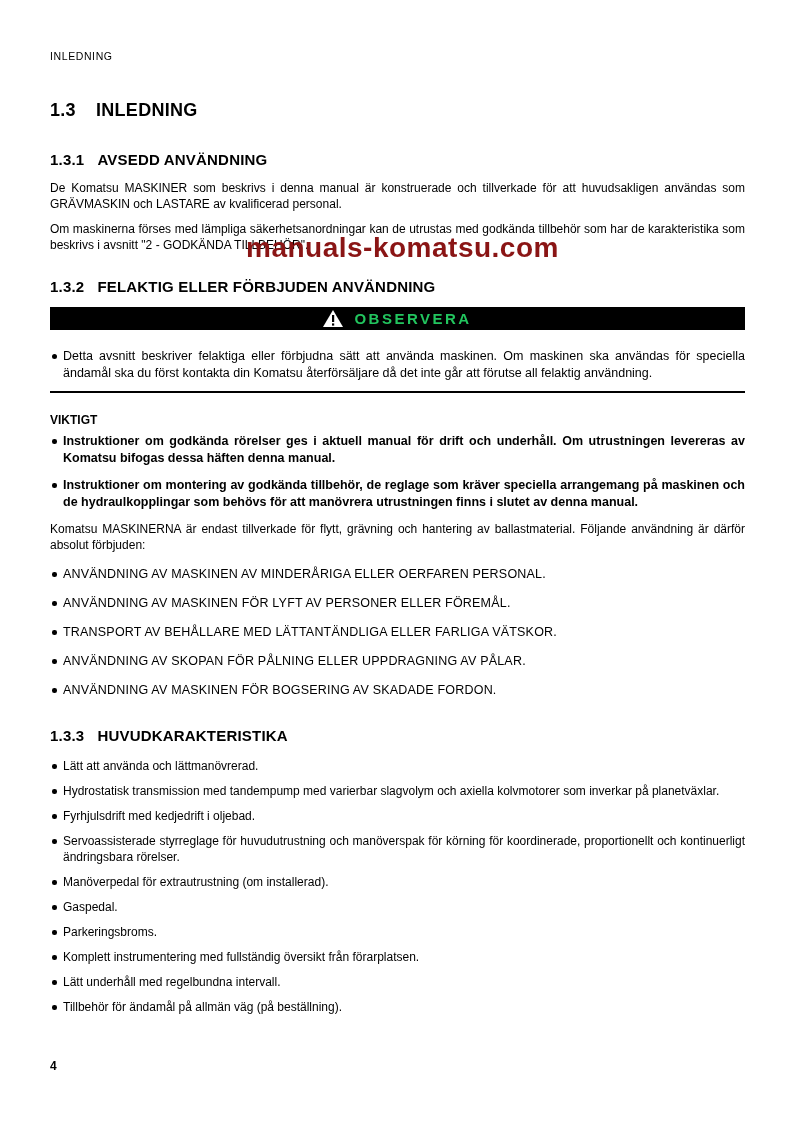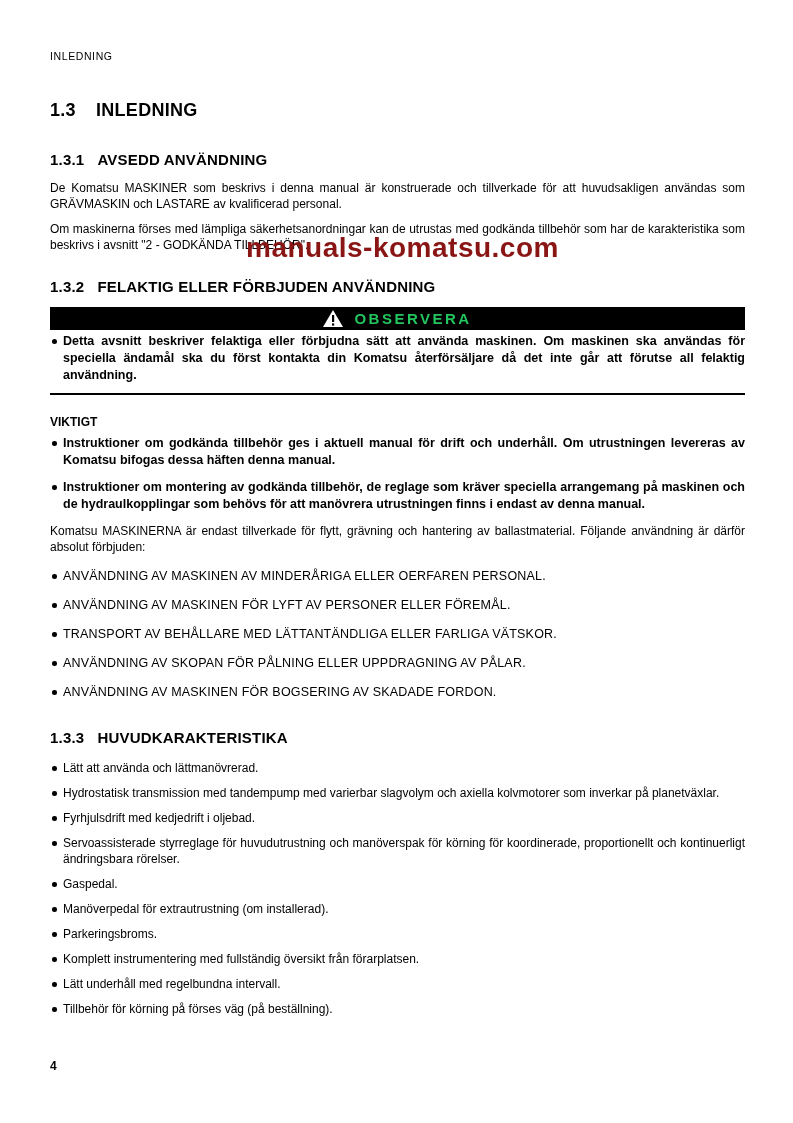--- a/index.html
+++ b/index.html
@@ -59,24 +59,24 @@
     gap: 11px;
   }
   .warn-banner .warn-title {
     font-size: 15px;
     font-weight: bold;
     letter-spacing: 2.5px;
   }
   .warn-icon { display: inline-block; width: 20px; height: 17px; }
 
   .warn-body {
-    margin-top: 3px;
+    margin-top: 18px;
     padding-left: 13px;
     position: relative;
-    font-weight: bold;
+    font-weight: normal;
     font-size: 12.5px;
     line-height: 17px;
     text-align: justify;
   }
   .warn-body::before {
     content: "";
     position: absolute;
     left: 2px; top: 6px;
     width: 5px; height: 5px;
     background: #000;
@@ -172,22 +172,22 @@
       </span>
       <span class="warn-title">OBSERVERA</span>
     </div>
 
     <div class="warn-body">Detta avsnitt beskriver felaktiga eller förbjudna sätt att använda maskinen. Om maskinen ska användas för speciella ändamål ska du först kontakta din Komatsu återförsäljare då det inte går att förutse all felaktig användning.</div>
     <hr class="warn-rule">
 
     <div class="viktigt-label">VIKTIGT</div>
 
     <ul class="blist bold">
-      <li>Instruktioner om godkända tillbehör ges i aktuell manual för drift och underhåll. Om utrustningen levereras av Komatsu bifogas dessa häften denna manual.</li>
-      <li>Instruktioner om montering av godkända tillbehör, de reglage som kräver speciella arrangemang på maskinen och de hydraulkopplingar som behövs för att manövrera utrustningen finns i endast av denna manual.</li>
+      <li>Instruktioner om godkända rörelser ges i aktuell manual för drift och underhåll. Om utrustningen levereras av Komatsu bifogas dessa häften denna manual.</li>
+      <li>Instruktioner om montering av godkända tillbehör, de reglage som kräver speciella arrangemang på maskinen och de hydraulkopplingar som behövs för att manövrera utrustningen finns i slutet av denna manual.</li>
     </ul>
 
     <p class="body-text">Komatsu MASKINERNA är endast tillverkade för flytt, grävning och hantering av ballastmaterial. Följande användning är därför absolut förbjuden:</p>
 
     <ul class="blist caps" style="margin-top:13px;">
       <li>ANVÄNDNING AV MASKINEN AV MINDERÅRIGA ELLER OERFAREN PERSONAL.</li>
       <li>ANVÄNDNING AV MASKINEN FÖR LYFT AV PERSONER ELLER FÖREMÅL.</li>
       <li>TRANSPORT AV BEHÅLLARE MED LÄTTANTÄNDLIGA ELLER FARLIGA VÄTSKOR.</li>
       <li>ANVÄNDNING AV SKOPAN FÖR PÅLNING ELLER UPPDRAGNING AV PÅLAR.</li>
       <li>ANVÄNDNING AV MASKINEN FÖR BOGSERING AV SKADADE FORDON.</li>
@@ -199,26 +199,26 @@
   <div class="sec">
     <h2 class="sec-title">
       <span class="hnum">1.3.3</span><span>HUVUDKARAKTERISTIKA</span>
     </h2>
 
     <ul class="blist features" style="margin-top:14px;">
       <li>Lätt att använda och lättmanövrerad.</li>
       <li>Hydrostatisk transmission med tandempump med varierbar slagvolym och axiella kolvmotorer som inverkar på planetväxlar.</li>
       <li>Fyrhjulsdrift med kedjedrift i oljebad.</li>
       <li>Servoassisterade styrreglage för huvudutrustning och manöverspak för körning för koordinerade, proportionellt och kontinuerligt ändringsbara rörelser.</li>
+      <li>Manöverpedal för extrautrustning (om installerad).</li>
       <li>Gaspedal.</li>
-      <li>Manöverpedal för extrautrustning (om installerad).</li>
       <li>Parkeringsbroms.</li>
       <li>Komplett instrumentering med fullständig översikt från förarplatsen.</li>
       <li>Lätt underhåll med regelbundna intervall.</li>
-      <li>Tillbehör för körning på förses väg (på beställning).</li>
+      <li>Tillbehör för ändamål på allmän väg (på beställning).</li>
     </ul>
   </div>
 
   <div class="watermark">manuals-komatsu.com</div>
 
   <div class="page-number">4</div>
 
 </div>
 
 </body></html>

